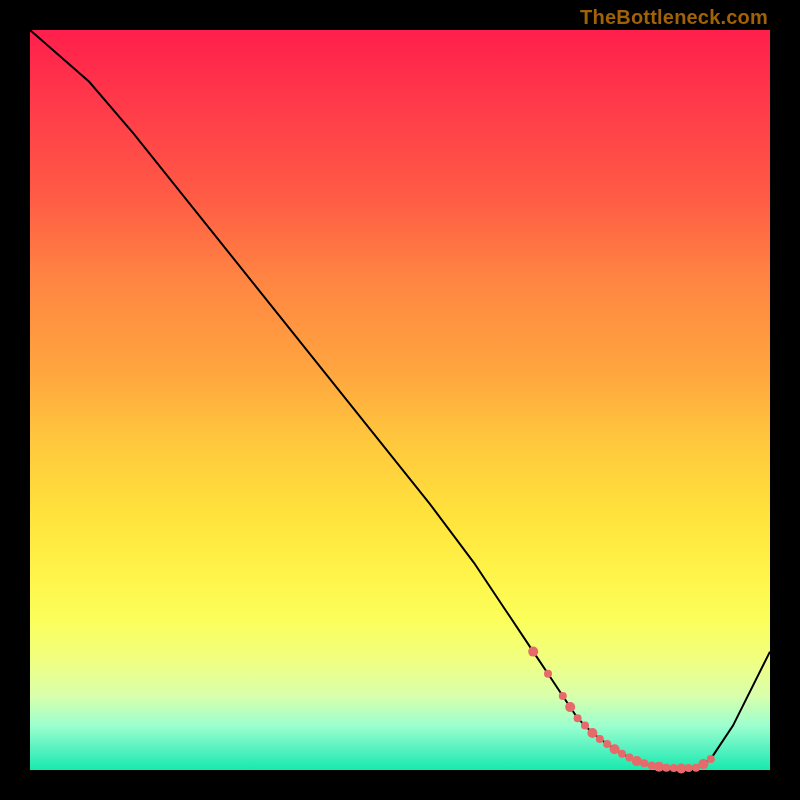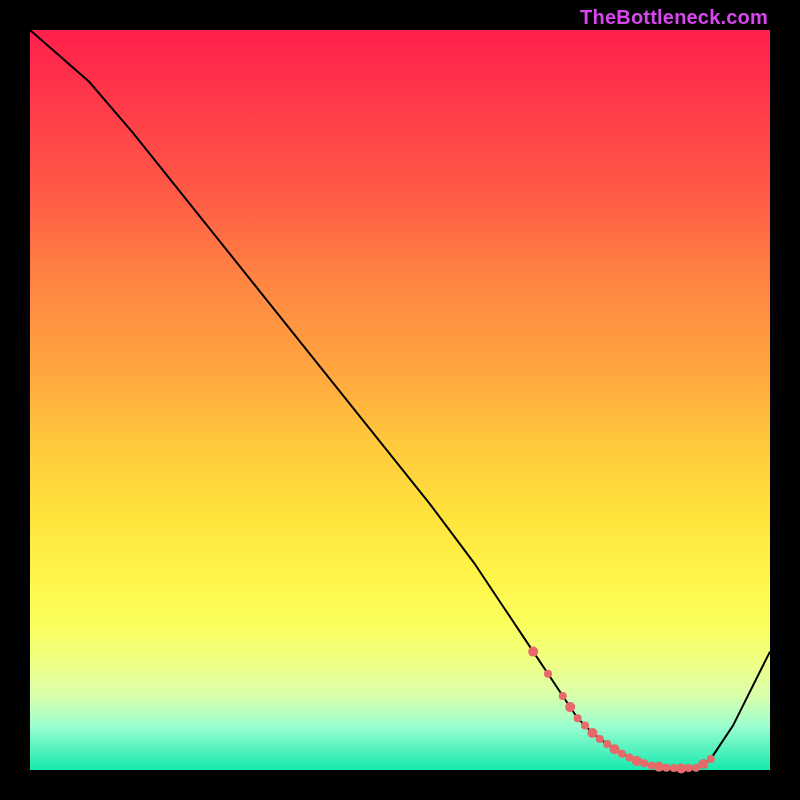--- a/index.html
+++ b/index.html
@@ -38,21 +38,21 @@
       #d9ffac 90%,
       #9cffcf 94%,
       #5af2c1 97%,
       #17e9ad 100%
     );
   }
   .attribution {
     position: absolute;
     top: 6px;
     right: 32px;
-    color: #d946ef;
+    color: #a16207;
     font-size: 20px;
     font-weight: 600;
     letter-spacing: 0.2px;
   }
   svg.curve {
     position: absolute;
     left: 0;
     top: 0;
     width: 740px;
     height: 740px;

